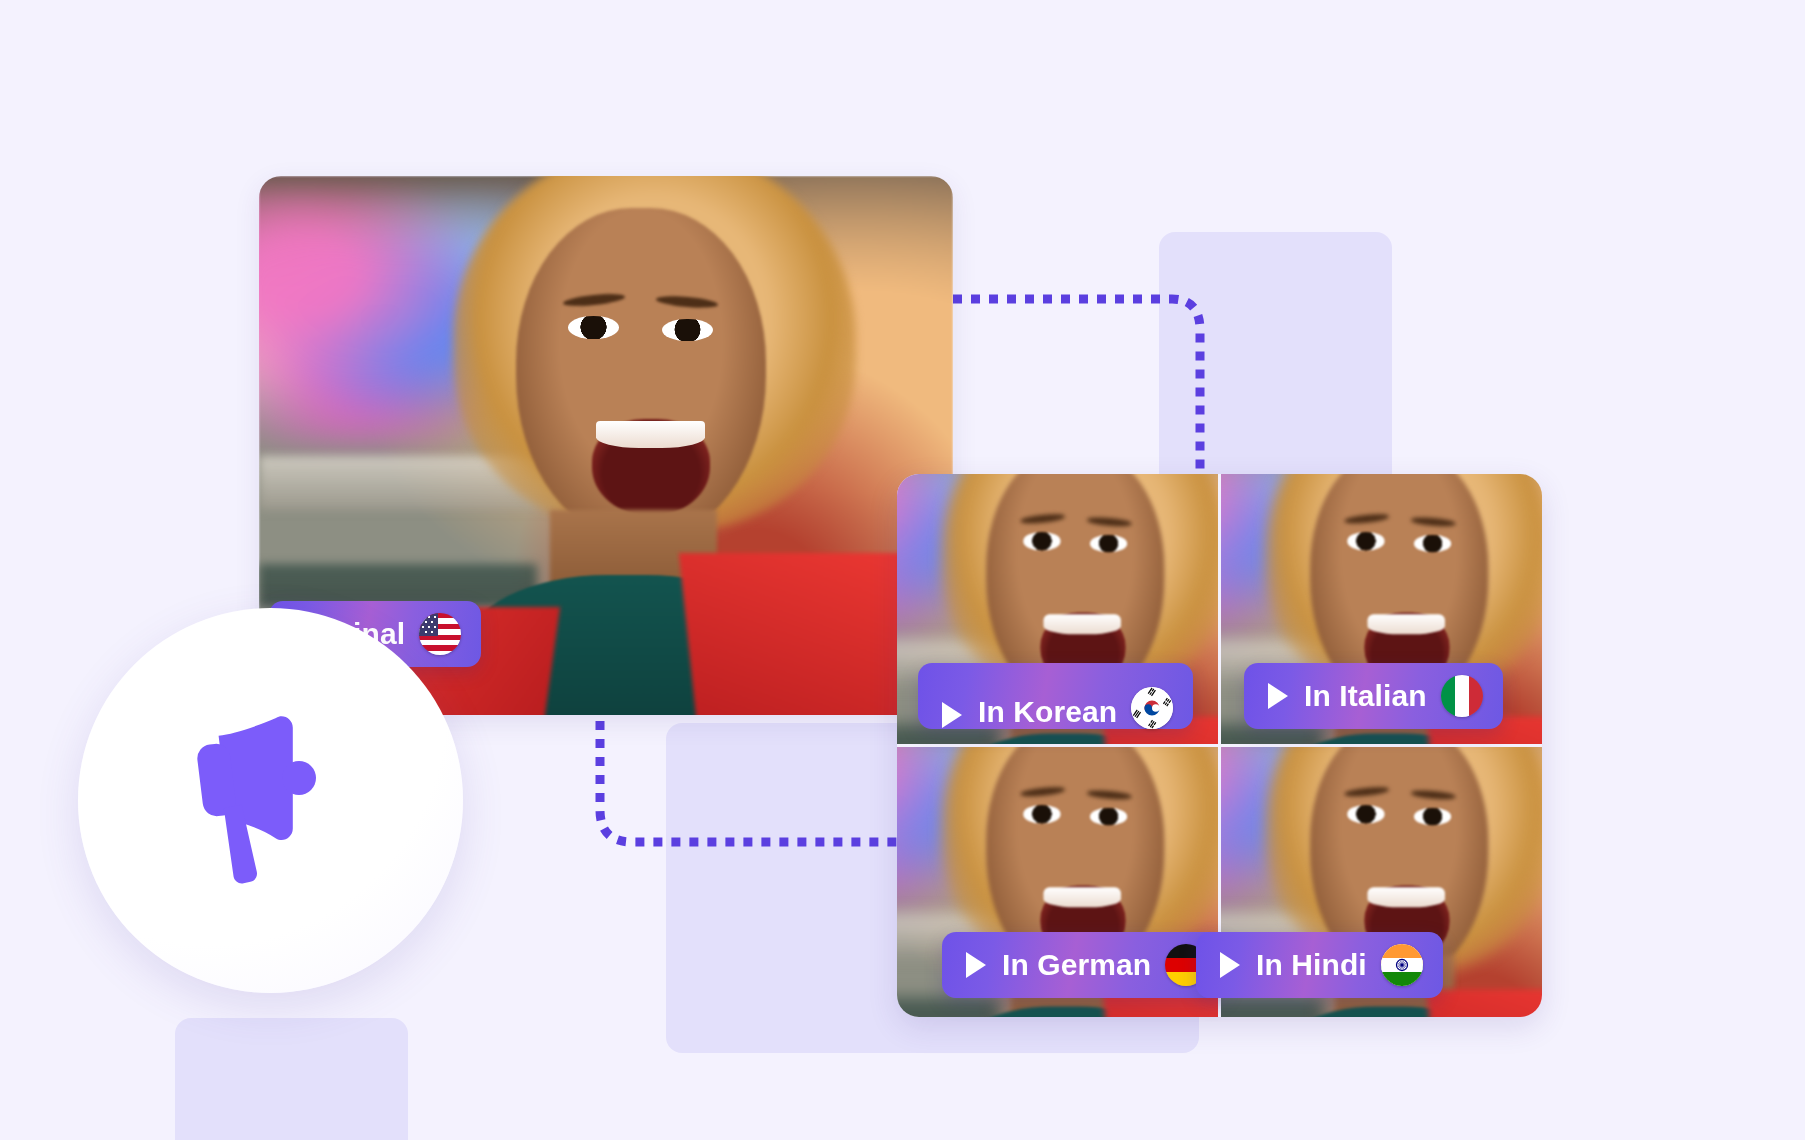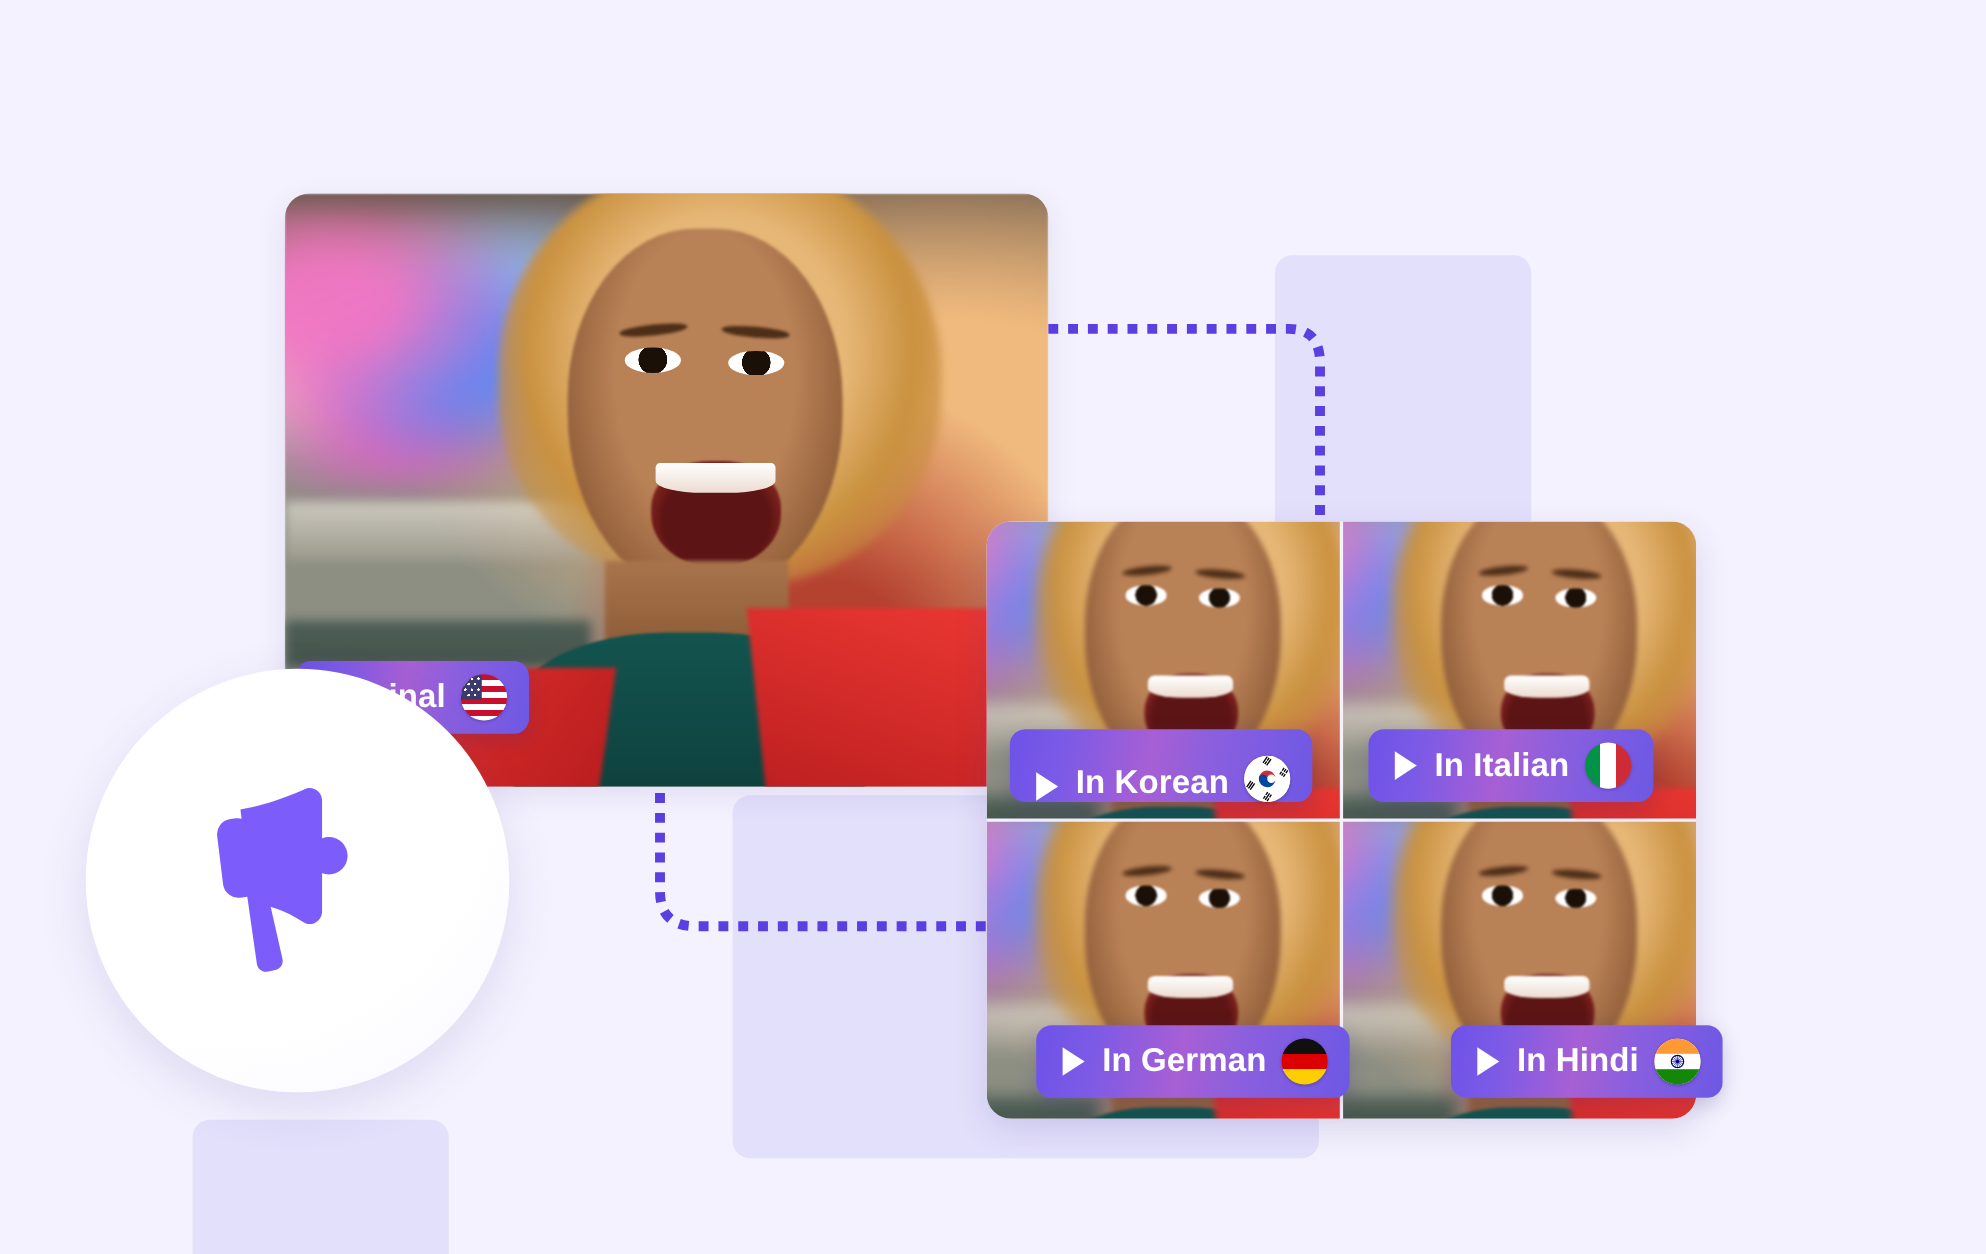--- a/index.html
+++ b/index.html
@@ -130,21 +130,21 @@
   
   .flag-de{background:linear-gradient(180deg,#101010 0 33.33%,#dd0000 33.33% 66.66%,#ffce00 66.66% 100%);}
   
   .flag-in{background:linear-gradient(180deg,#ff9933 0 33.33%,#fff 33.33% 66.66%,#138808 66.66% 100%);}
 
   
   #badge-original{left:269px;top:601px;}
   #badge-korean{left:918px;top:663px;align-items:flex-end;}
   #badge-italian{left:1244px;top:663px;}
   #badge-german{left:918px;top:932px;margin-left:24px;}
-  #badge-hindi{left:1319px;top:932px;}
+  #badge-hindi{left:1196px;top:932px;}
 
   
   #translated-grid{
     position:absolute;left:897px;top:474px;width:645px;height:543px;
     border-radius:22px;overflow:hidden;
     display:grid;grid-template-columns:1fr 1fr;grid-template-rows:1fr 1fr;gap:3px;
     background:#f4f2fe;
     box-shadow:0 10px 30px rgba(70,50,140,.14);
   }
   .grid-cell{position:relative;overflow:hidden;}

